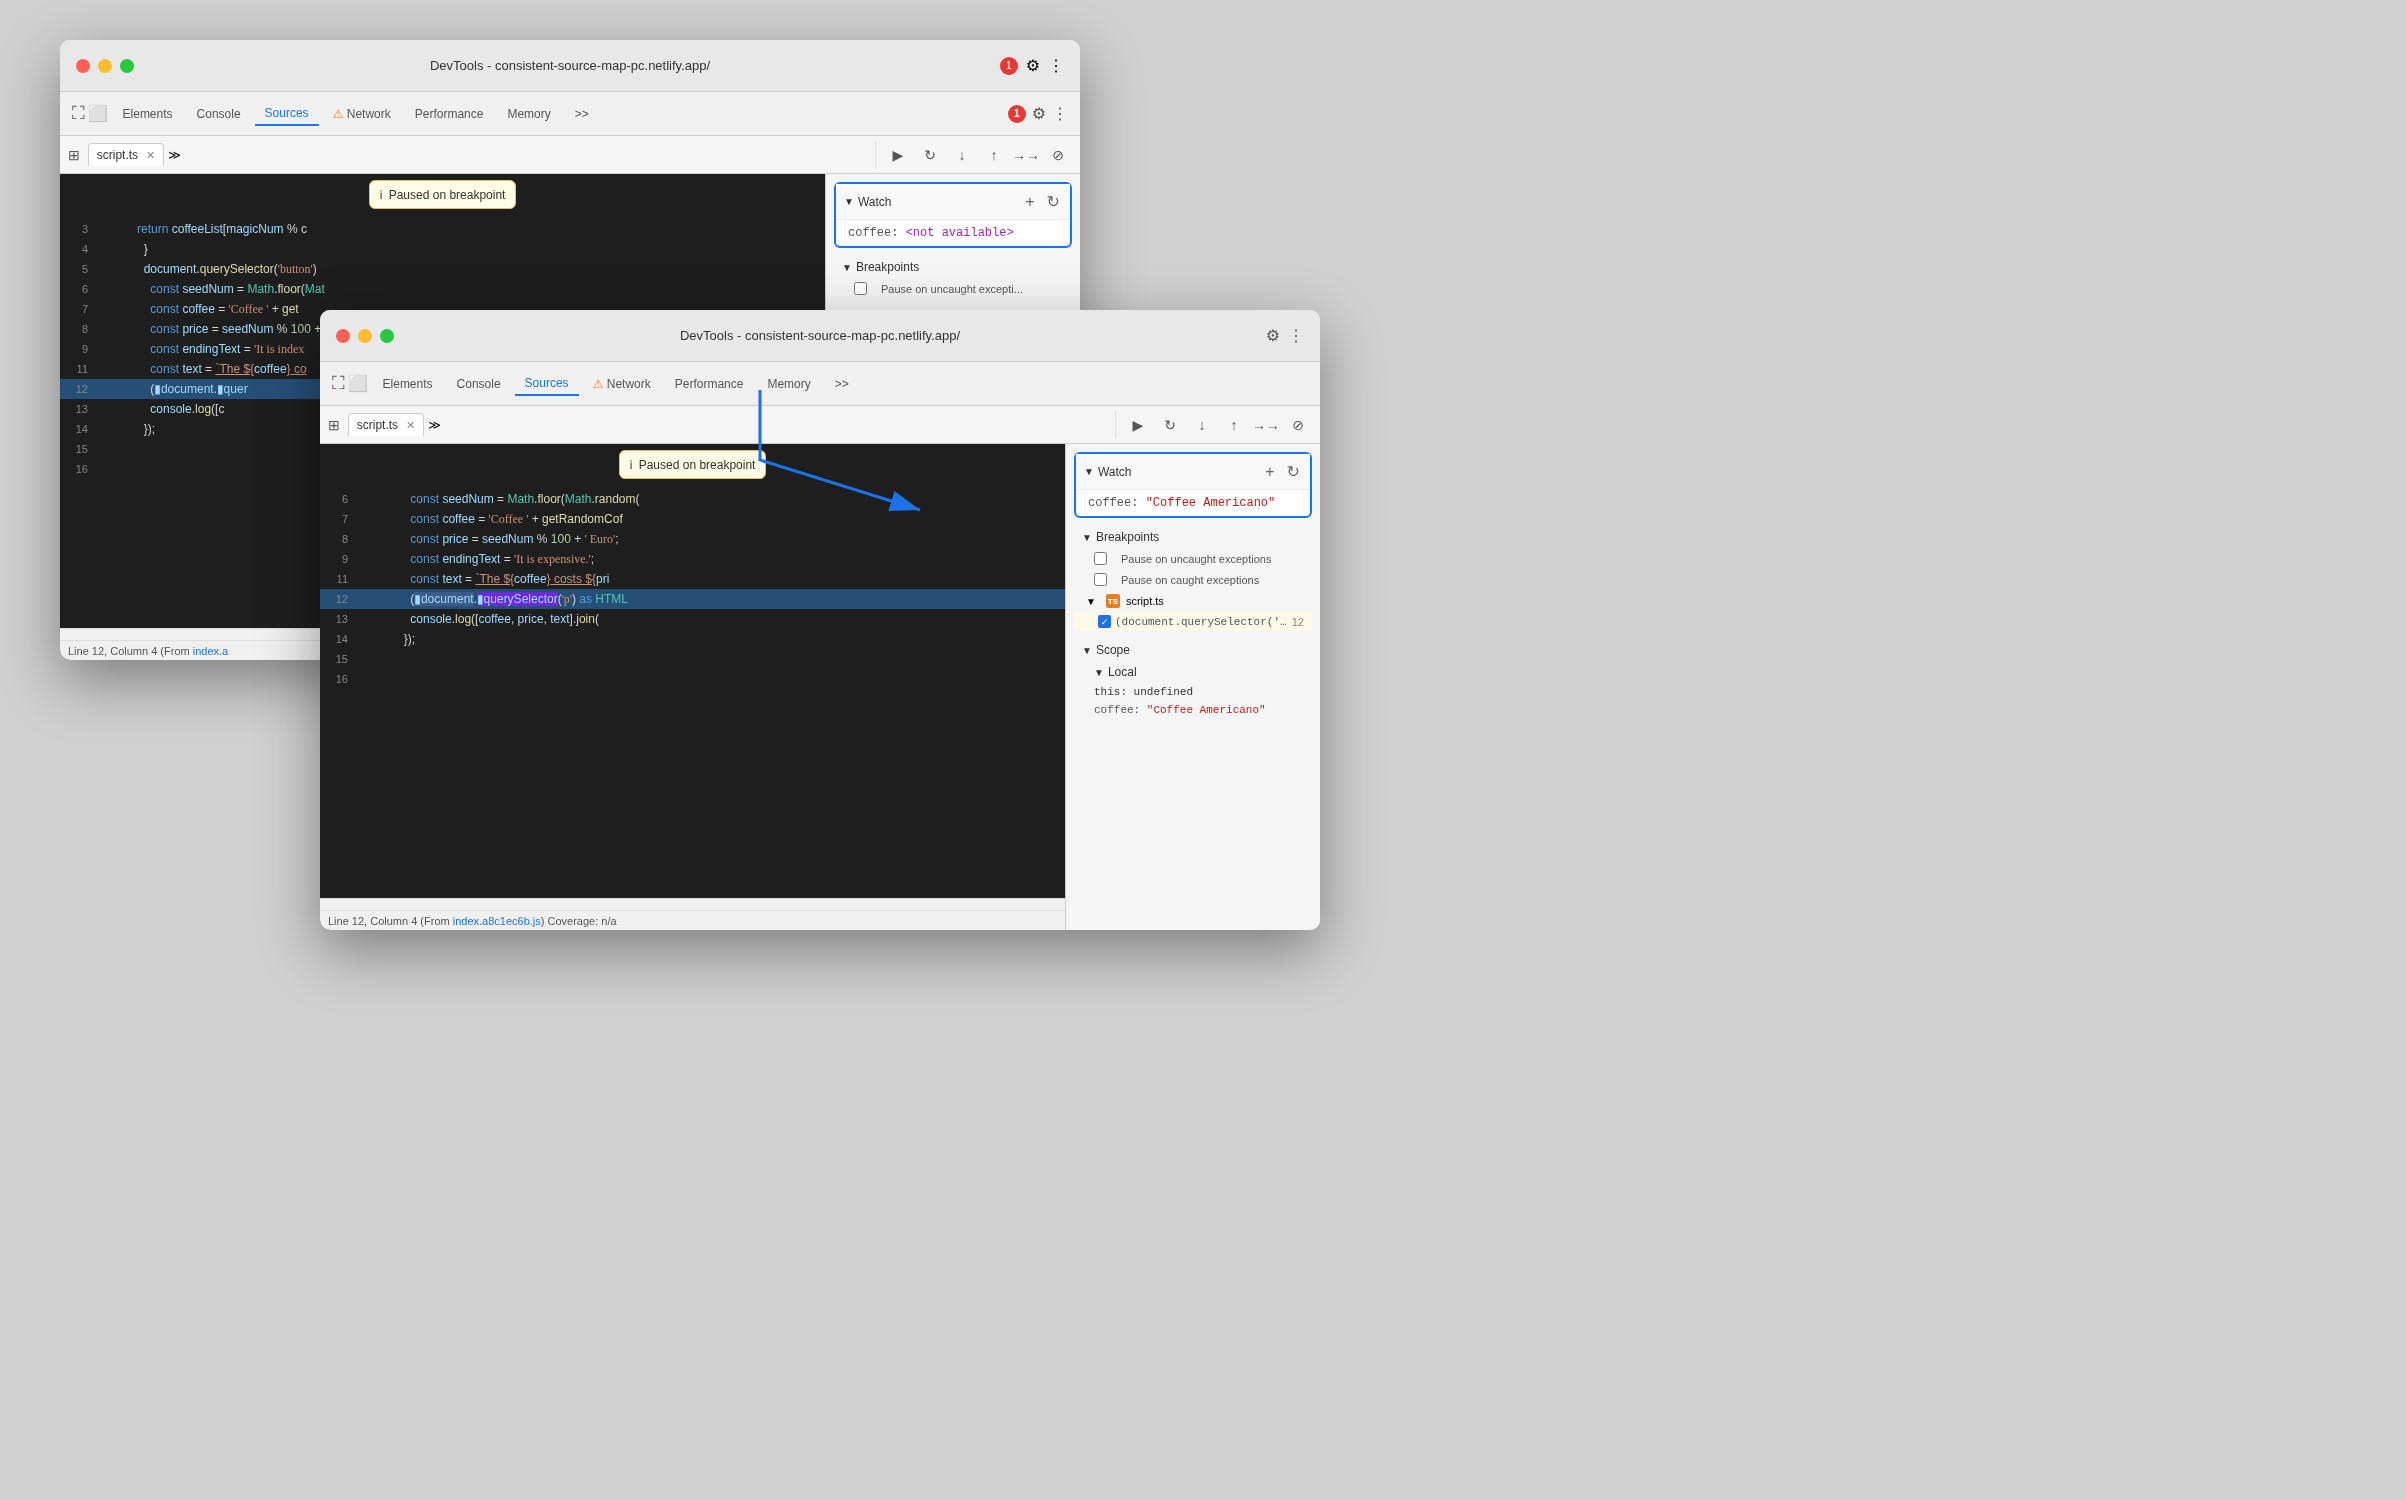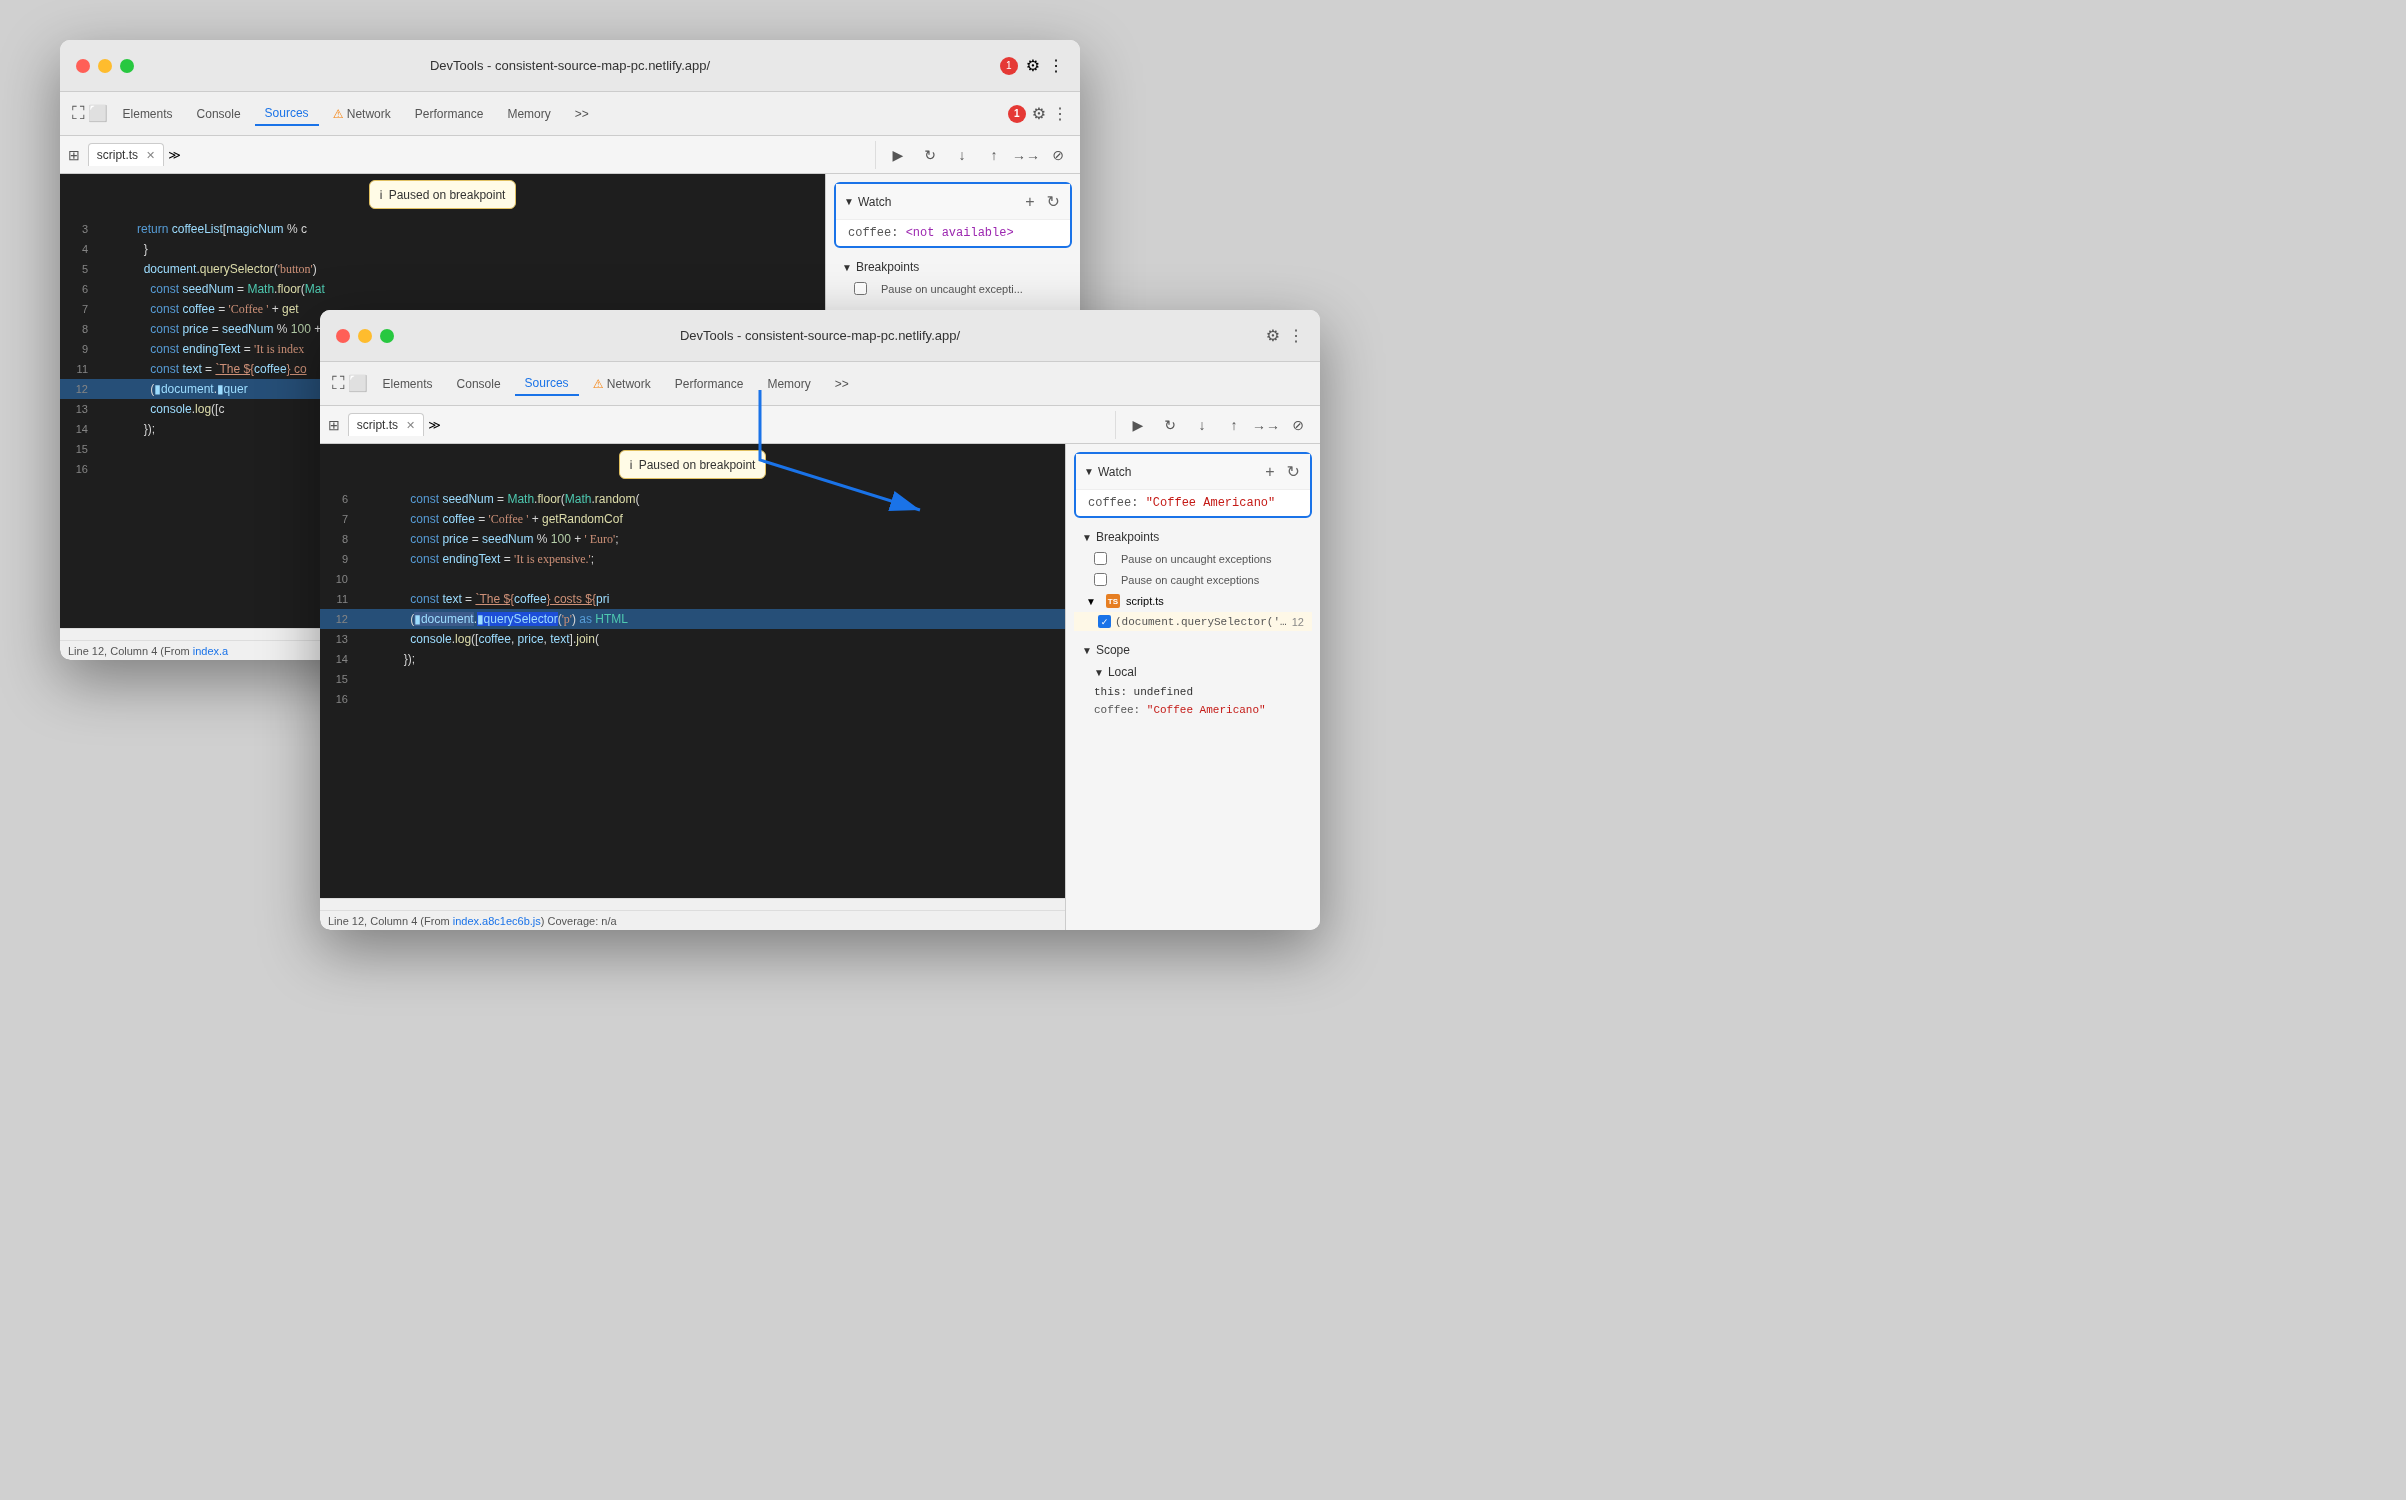--- a/index.html
+++ b/index.html
@@ -635,30 +635,26 @@
           </div>
           <div class="code-line">
             <span class="line-num">8</span>
             <span class="line-content">    <span class="kw">const</span> <span class="var-name">price</span> = <span class="var-name">seedNum</span> % <span class="num">100</span> + <span class="str">' Euro'</span>;</span>
           </div>
           <div class="code-line">
             <span class="line-num">9</span>
             <span class="line-content">    <span class="kw">const</span> <span class="var-name">endingText</span> = <span class="str">'It is expensive.'</span>;</span>
           </div>
           <div class="code-line">
-            <span class="line-num">10</span>
-            <span class="line-content"></span>
-          </div>
-          <div class="code-line">
             <span class="line-num">11</span>
             <span class="line-content">    <span class="kw">const</span> <span class="var-name">text</span> = <span class="tmpl">`The ${</span><span class="var-name">coffee</span><span class="tmpl">} costs ${</span><span class="var-name">pri</span></span>
           </div>
           <div class="code-line line-highlighted">
             <span class="line-num" style="color:#858585;">12</span>
-            <span class="line-content">    (<span style="background:#3c5a8a;color:#9cdcfe;">▮document</span>.<span style="background:#1d4ed8;color:#9cdcfe;">▮querySelector</span>(<span class="str">'p'</span>) <span class="kw">as</span> <span class="type">HTML</span></span>
+            <span class="line-content">    (<span style="background:#3c5a8a;color:#9cdcfe;">▮document</span>.<span style="background:#6d28d9;color:#9cdcfe;">▮querySelector</span>(<span class="str">'p'</span>) <span class="kw">as</span> <span class="type">HTML</span></span>
           </div>
           <div class="code-line">
             <span class="line-num">13</span>
             <span class="line-content">    <span class="var-name">console</span>.<span class="fn">log</span>([<span class="var-name">coffee</span>, <span class="var-name">price</span>, <span class="var-name">text</span>].<span class="fn">join</span>(</span>
           </div>
           <div class="code-line">
             <span class="line-num">14</span>
             <span class="line-content">  });</span>
           </div>
           <div class="code-line">

